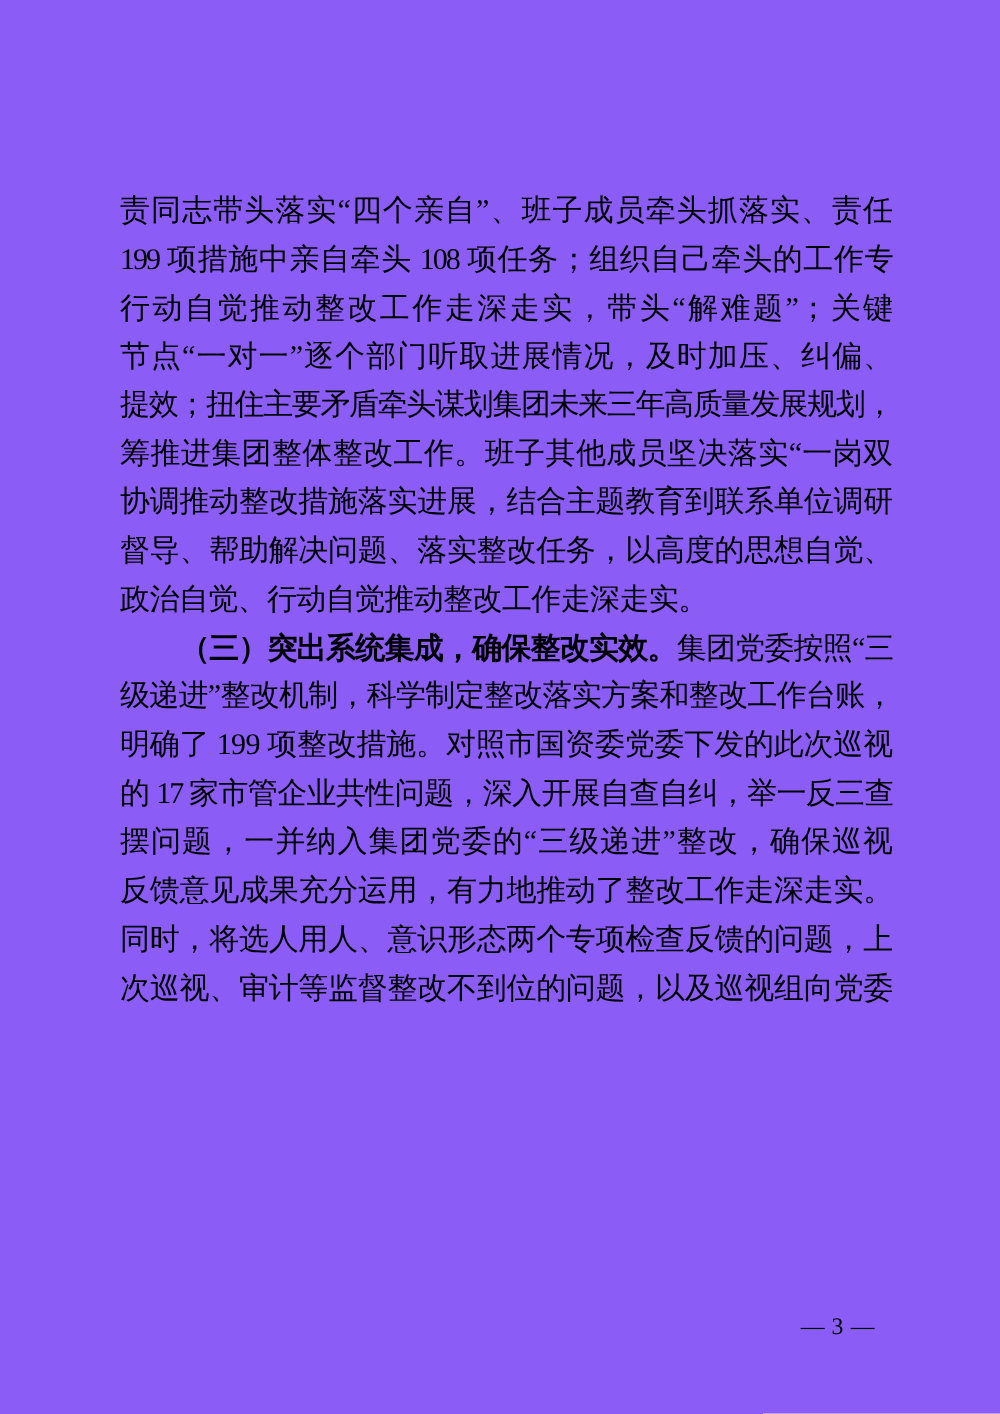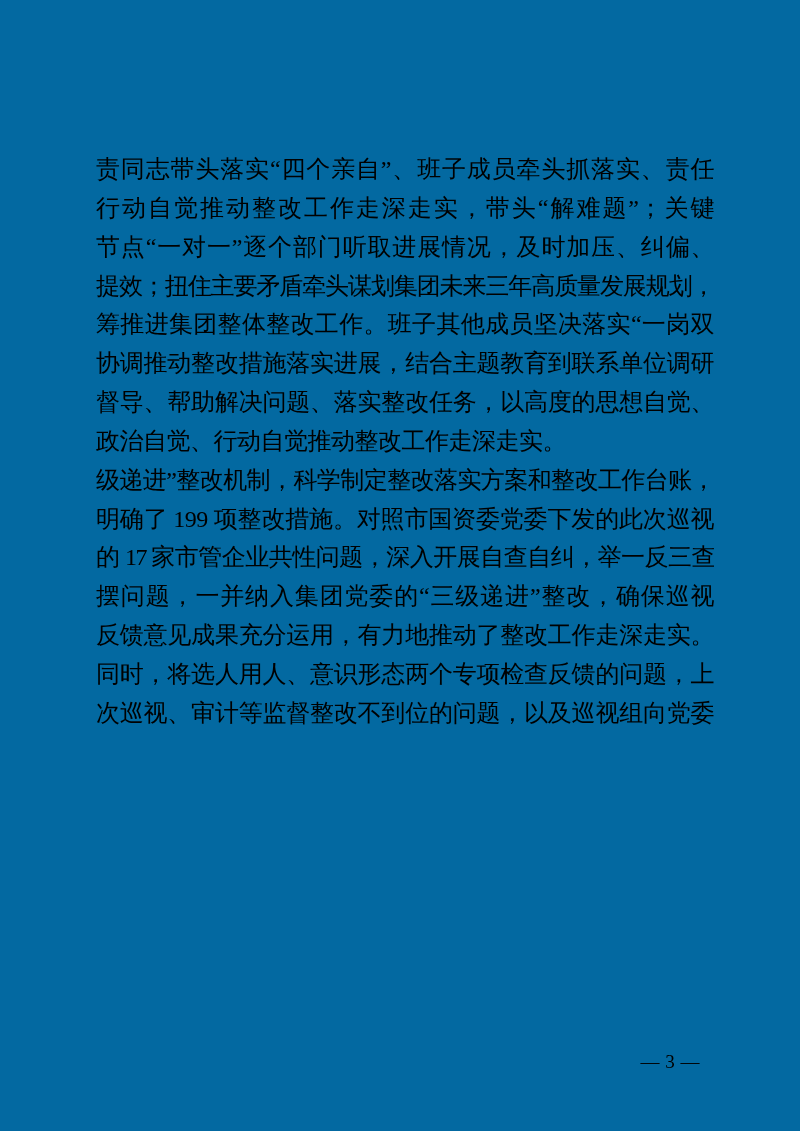--- a/index.html
+++ b/index.html
@@ -4,21 +4,21 @@
 <style>
   html, body {
     margin: 0;
     padding: 0;
     background: #ffffff;
   }
   .page {
     position: relative;
     width: 800px;
     height: 1131px;
-    background: #0369a1;
+    background: #8b5cf6;
     overflow: hidden;
     font-family: "Liberation Serif", "DejaVu Serif", serif;
     color: #000000;
   }
   .text-block {
     position: absolute;
     left: 96px;
     top: 150px;
     width: 618px;
   }
@@ -54,27 +54,31 @@
     letter-spacing: 0.5px;
     color: #000000;
   }
 </style>
 </head>
 <body>
 
 <div class="page">
   <div class="text-block">
     <div class="line">责同志带头落实“四个亲自”、班子成员牵头抓落实、责任</div>
+    <div class="line tight">199 项措施中亲自牵头 108 项任务；组织自己牵头的工作专</div>
     <div class="line">行动自觉推动整改工作走深走实，带头“解难题”；关键</div>
     <div class="line">节点“一对一”逐个部门听取进展情况，及时加压、纠偏、</div>
     <div class="line tight">提效；扭住主要矛盾牵头谋划集团未来三年高质量发展规划，</div>
     <div class="line">筹推进集团整体整改工作。班子其他成员坚决落实“一岗双</div>
     <div class="line">协调推动整改措施落实进展，结合主题教育到联系单位调研</div>
     <div class="line">督导、帮助解决问题、落实整改任务，以高度的思想自觉、</div>
     <div class="line para-end">政治自觉、行动自觉推动整改工作走深走实。</div>
+    <div class="line indent tight">
+      <span class="bold">（三）突出系统集成，确保整改实效。</span><span>集团党委按照“三</span>
+    </div>
     <div class="line tight">级递进”整改机制，科学制定整改落实方案和整改工作台账，</div>
     <div class="line">明确了 199 项整改措施。对照市国资委党委下发的此次巡视</div>
     <div class="line tight">的 17 家市管企业共性问题，深入开展自查自纠，举一反三查</div>
     <div class="line">摆问题，一并纳入集团党委的“三级递进”整改，确保巡视</div>
     <div class="line">反馈意见成果充分运用，有力地推动了整改工作走深走实。</div>
     <div class="line">同时，将选人用人、意识形态两个专项检查反馈的问题，上</div>
     <div class="line">次巡视、审计等监督整改不到位的问题，以及巡视组向党委</div>
   </div>
   <div class="page-number">— 3 —</div>
 </div>

